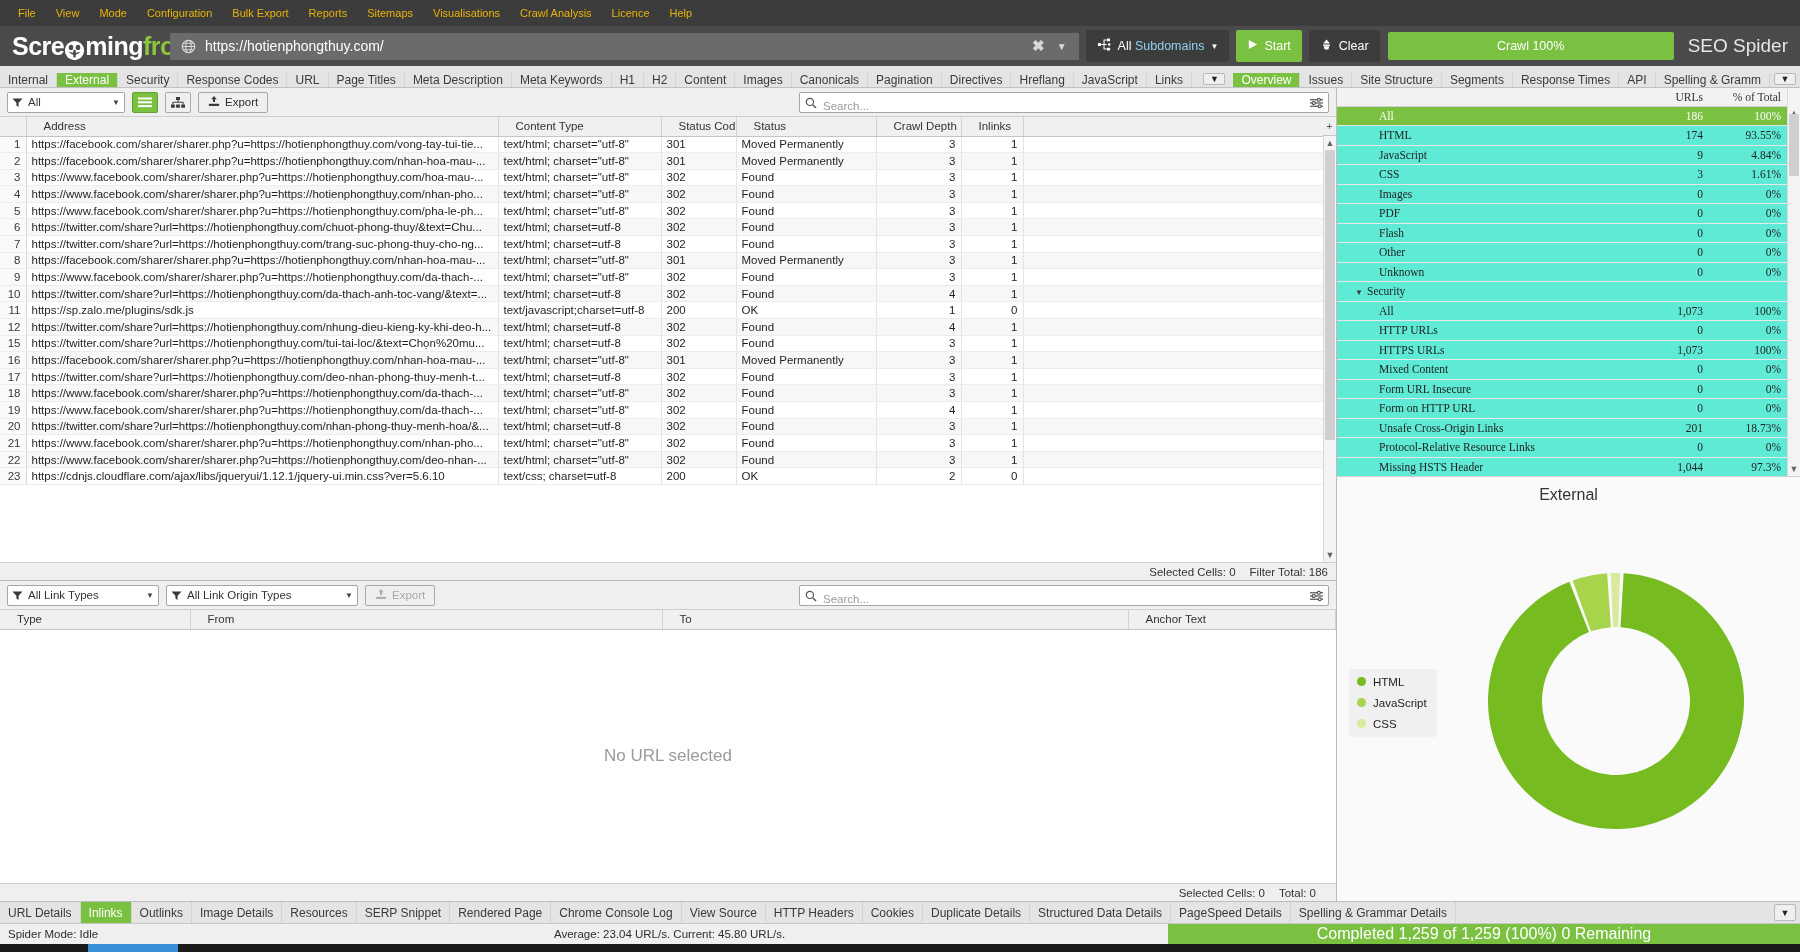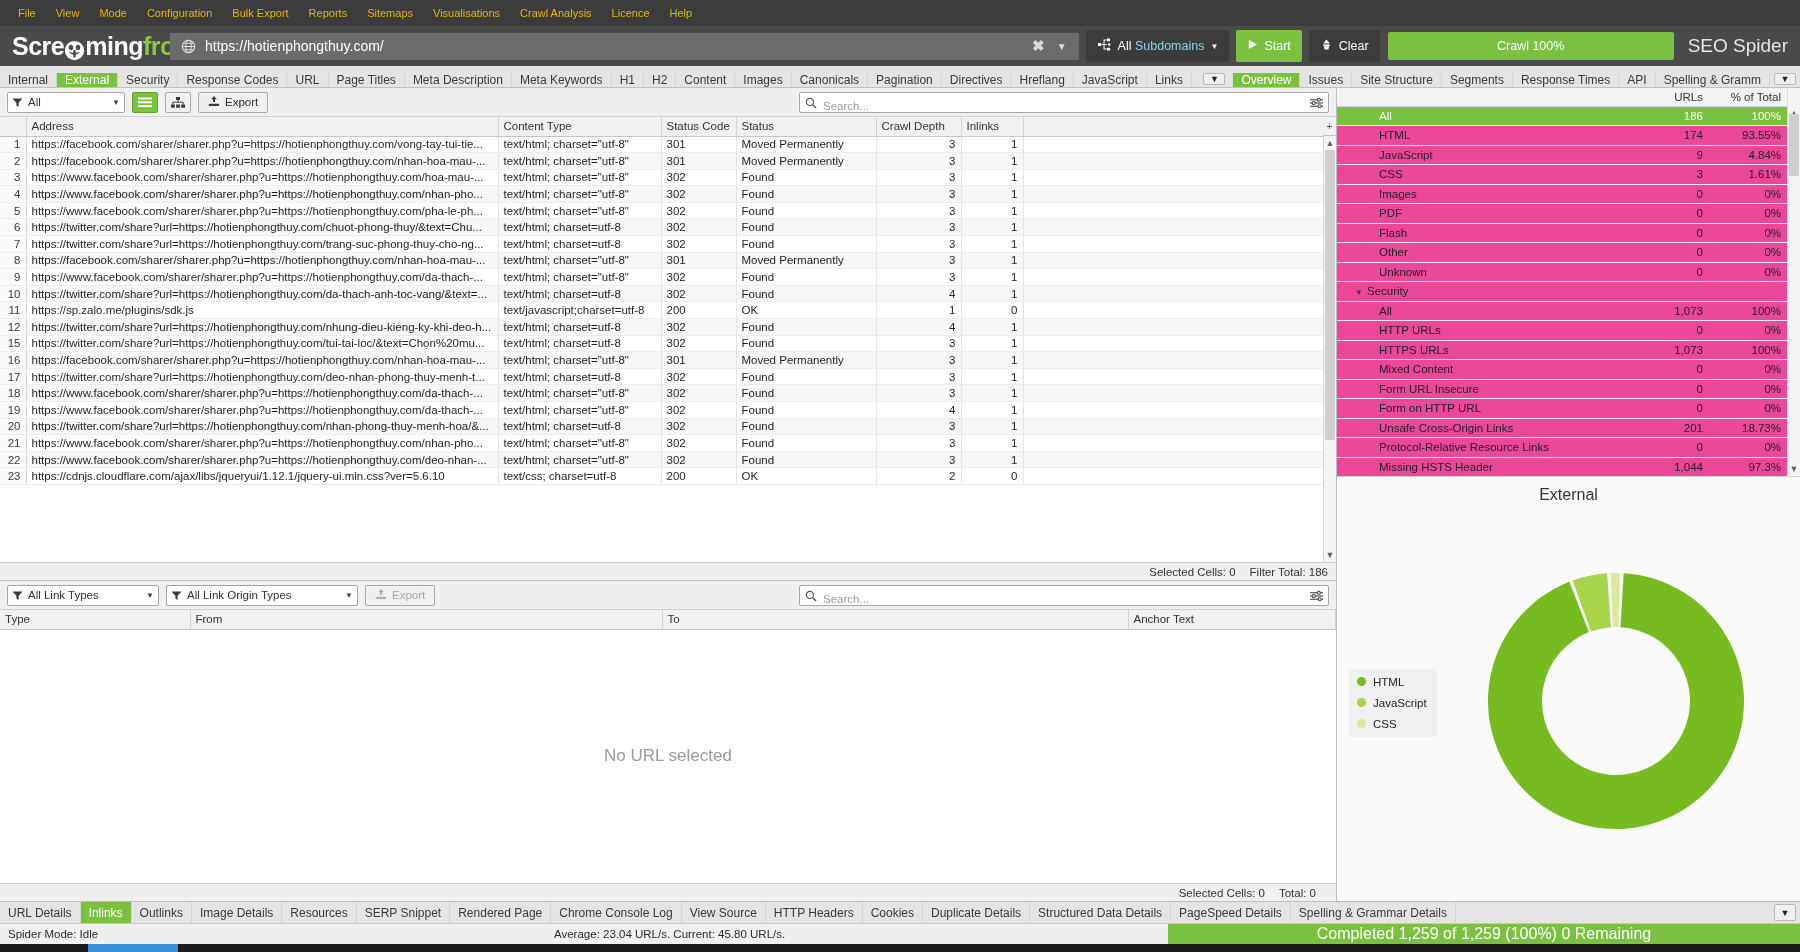--- a/index.html
+++ b/index.html
@@ -132,21 +132,21 @@
   }
   .searchbox input::placeholder { color: #9a9a9a; }
 
   
   .tablewrap { flex: 1; display: flex; flex-direction: column; min-height: 0;
                background: #fff; position: relative; }
   table.grid { border-collapse: collapse; width: 100%; table-layout: fixed; }
   table.grid th {
     background: #f0f0f0; border-right: 1px solid #d2d2d2;
     border-bottom: 1px solid #c5c5c5; font-size: 11.5px; font-weight: normal;
-    color: #333; text-align: left; padding: 2px 5px; height: 19px;
+    color: #333; text-align: left; padding: 2px 17px; height: 19px;
     white-space: nowrap; overflow: hidden;
   }
   table.grid td {
     border-right: 1px solid #e4e4e4; border-bottom: 1px solid #ededed;
     font-size: 11.5px; padding: 1px 5px; height: 16.6px; white-space: nowrap;
     overflow: hidden; text-overflow: ellipsis; color: #1f1f1f;
   }
   table.grid tr:nth-child(even) td { background: #f7f7f7; }
   table.grid td.num { text-align: right; }
   table.grid td.rowno {
@@ -181,21 +181,21 @@
     flex: 1; display: flex; align-items: center; justify-content: center;
     color: #9a9a9a; font-size: 17px;
   }
   .lowerstatus {
     height: 18px; background: #efefef; border-top: 1px solid #cfcfcf;
     display: flex; align-items: center; justify-content: flex-end;
     font-size: 11.5px; color: #333; padding-right: 20px; gap: 14px; flex: 0 0 18px;
   }
 
   
-  .ovtablewrap { flex: 1; overflow: hidden; position: relative; background: #ec4899; }
+  .ovtablewrap { flex: 1; overflow: hidden; position: relative; background: #5eead4; font-family: Liberation Serif, serif; }
   table.ov { border-collapse: collapse; width: 100%; table-layout: fixed; }
   table.ov th {
     background: #f2f2f2; border-bottom: 1px solid #d0d0d0; font-weight: normal;
     font-size: 11.5px; color: #333; padding: 2px 6px; text-align: right;
     height: 18px; white-space: nowrap;
   }
   table.ov th.lbl { text-align: left; }
   table.ov td {
     font-size: 11.5px; padding: 1px 6px; height: 19.5px; white-space: nowrap;
     border-bottom: 1px solid #e8e8e8; color: #1f1f1f; overflow: hidden;

